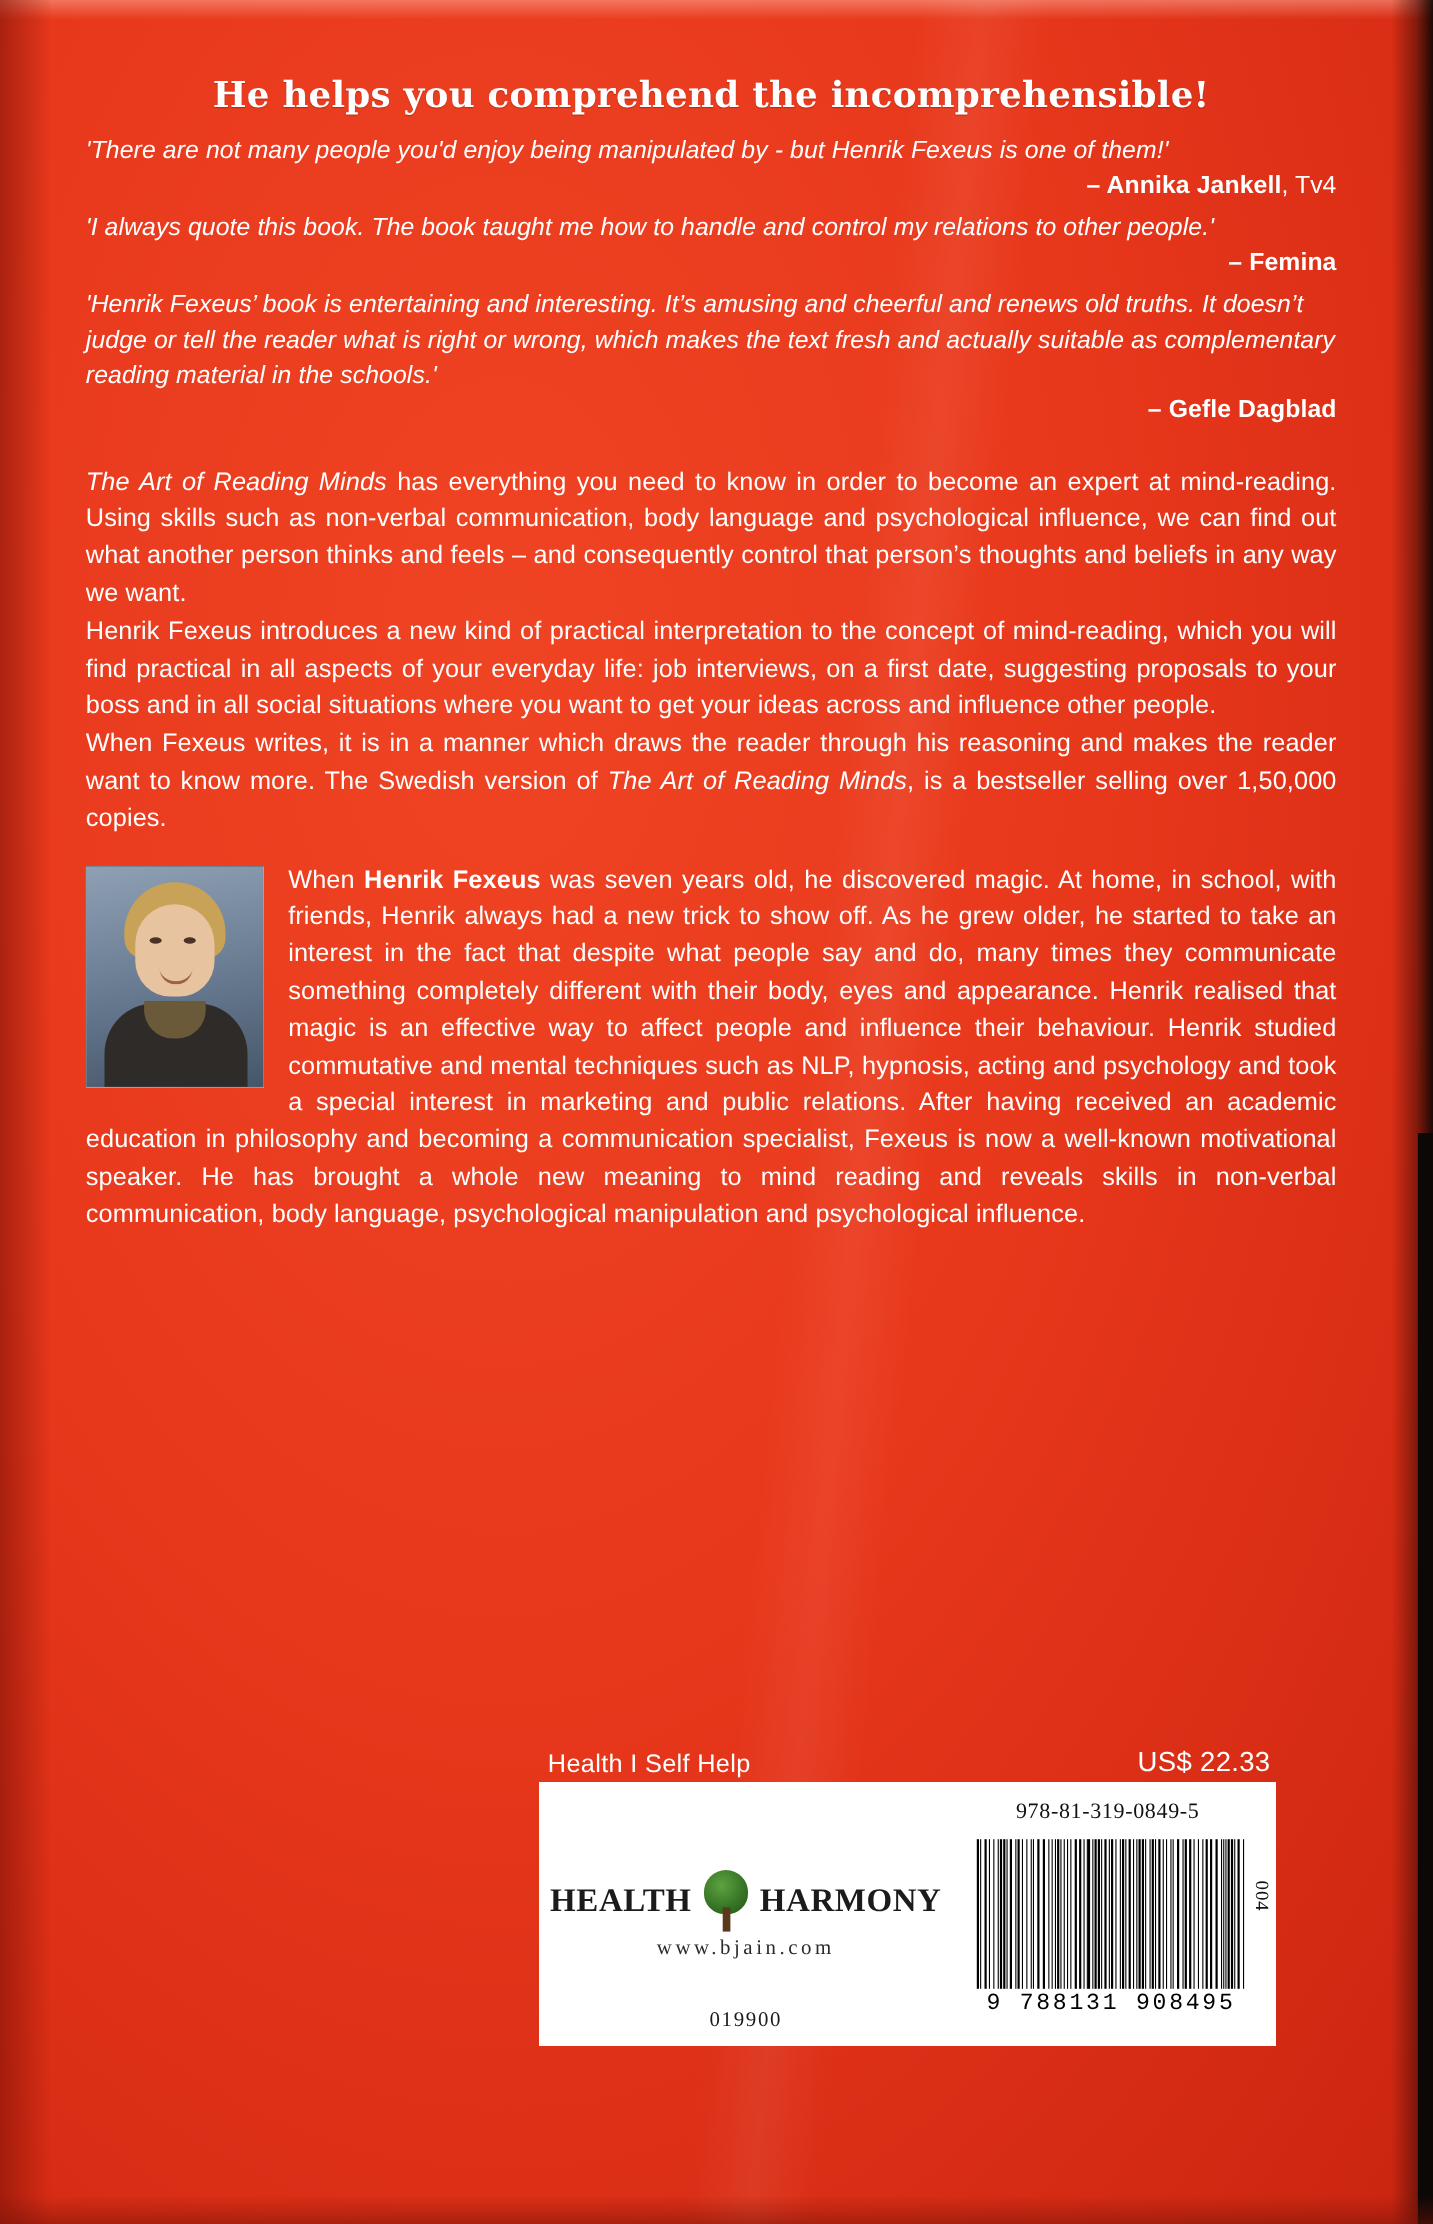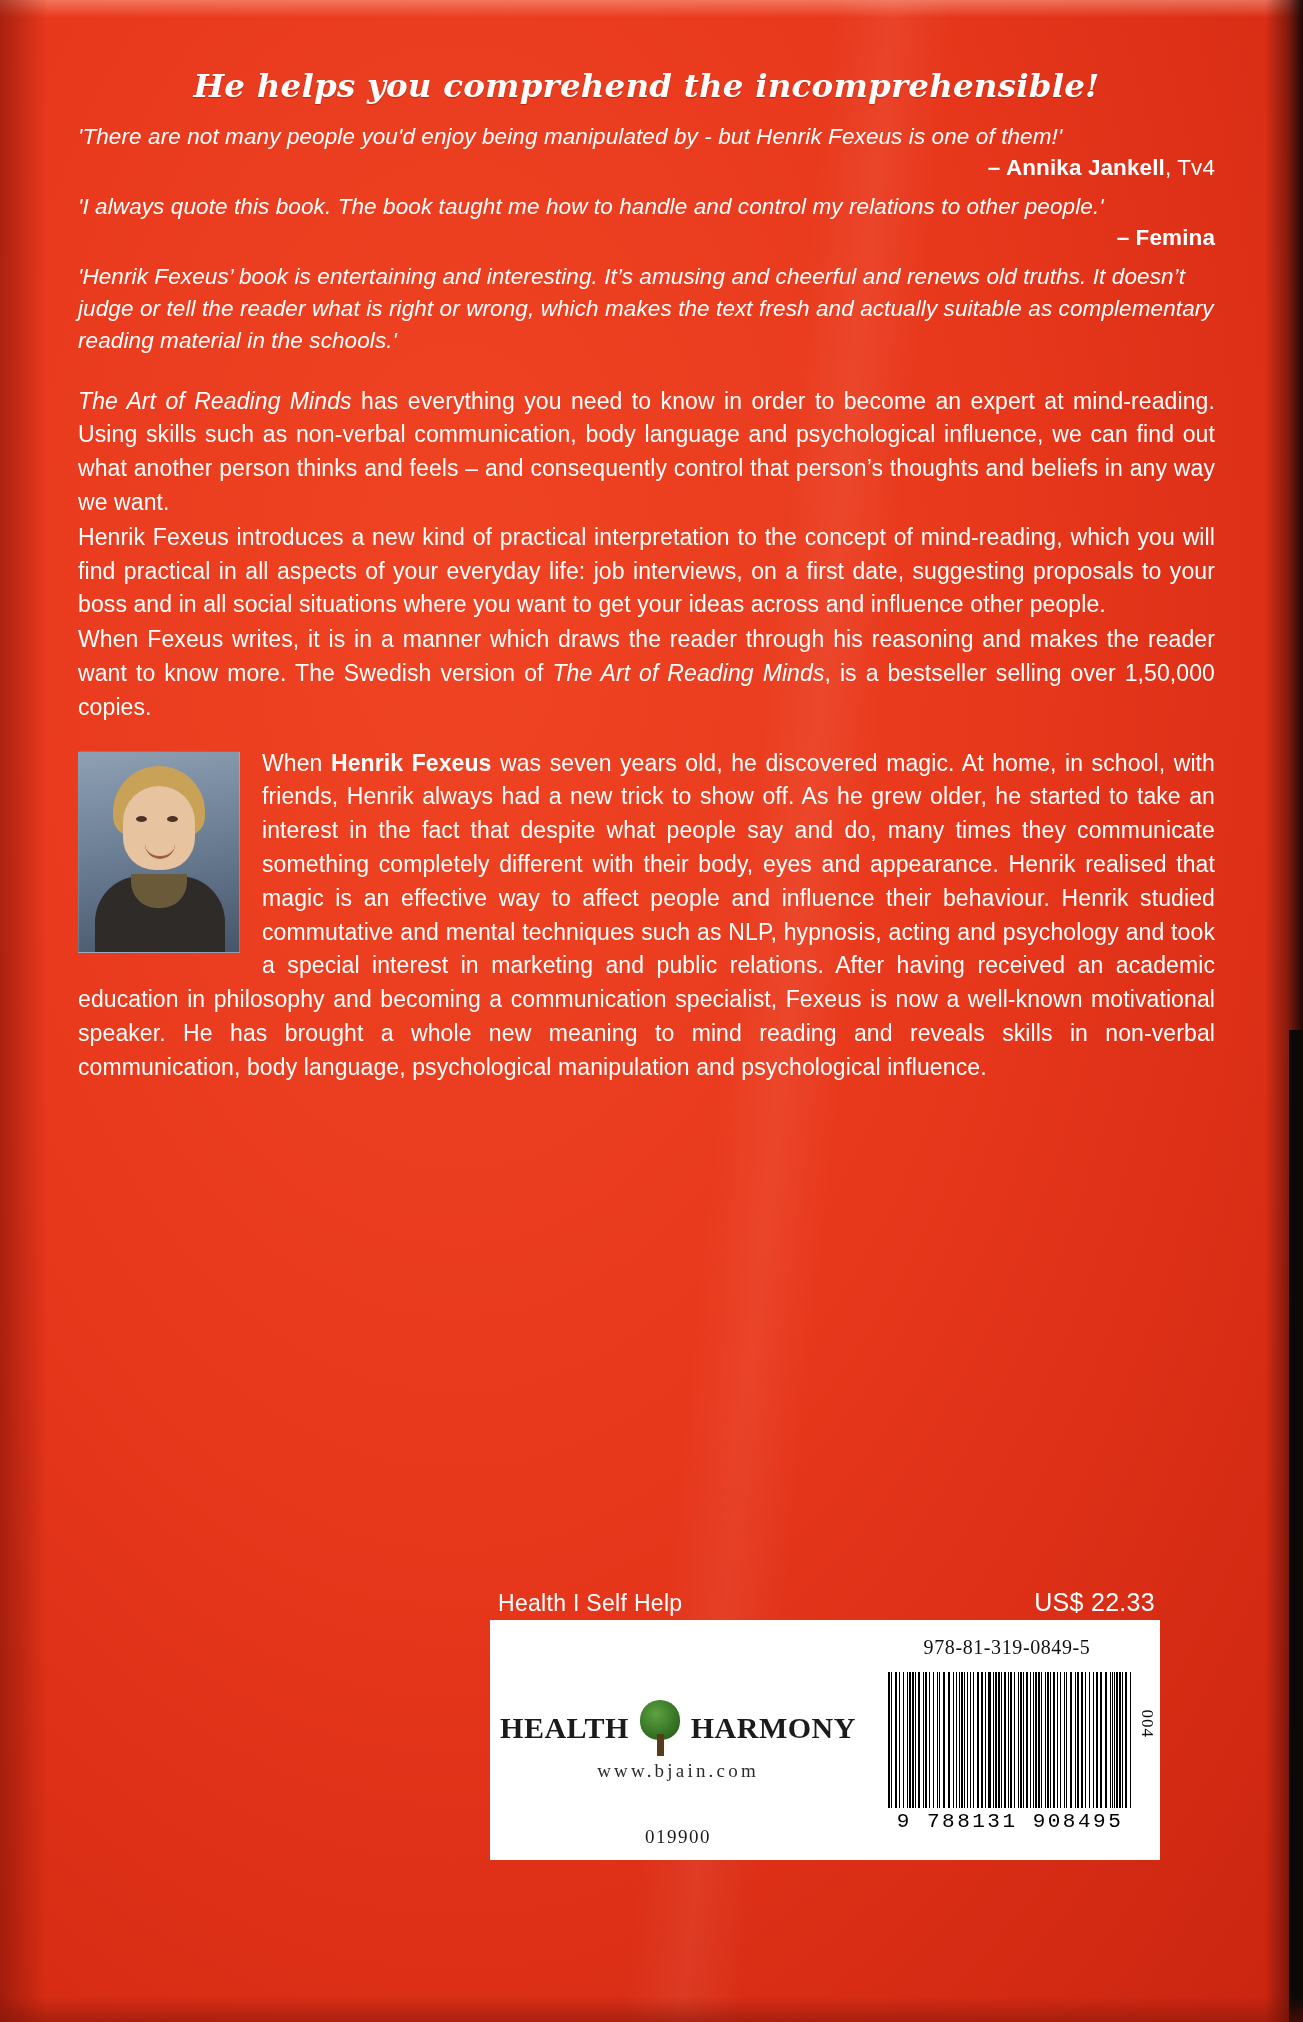--- a/index.html
+++ b/index.html
@@ -76,21 +76,20 @@
     position: absolute;
     left: 78px;
     right: 88px;
     top: 66px;
     color: #ffffff;
   }
 
   
   .headline {
     font-family: "DejaVu Serif", serif;
-    font-style: italic;
     font-weight: bold;
     font-size: 32.5px;
     text-align: center;
     letter-spacing: 0.2px;
     margin: 0 0 16px 0;
     text-shadow: 0 1px 1px rgba(90,10,0,0.35);
   }
   .quote {
     font-size: 22.5px;
     font-style: italic;
@@ -353,20 +352,21 @@
 
     <h1 class="headline">He helps you comprehend the incomprehensible!</h1>
 
     <p class="quote">'There are not many people you'd enjoy being manipulated by - but Henrik Fexeus is one of them!'</p>
     <p class="attrib"><b>– Annika Jankell</b><span class="outlet">, Tv4</span></p>
 
     <p class="quote">'I always quote this book. The book taught me how to handle and control my relations to other people.'</p>
     <p class="attrib"><b>– Femina</b><span class="outlet"></span></p>
 
     <p class="quote">'Henrik Fexeus’ book is entertaining and interesting. It’s amusing and cheerful and renews old truths. It doesn’t judge or tell the reader what is right or wrong, which makes the text fresh and actually suitable as complementary reading material in the schools.'</p>
+    <p class="attrib"><b>– Gefle Dagblad</b><span class="outlet"></span></p>
 
     <div class="spacer-sm"></div>
 
     <p class="body-text"><i>The Art of Reading Minds</i><span> has everything you need to know in order to become an expert at mind-reading. Using skills such as non-verbal communication, body language and psychological influence, we can find out what another person thinks and feels – and consequently control that person’s thoughts and beliefs in any way we want.</span></p>
 
     <p class="body-text">Henrik Fexeus introduces a new kind of practical interpretation to the concept of mind-reading, which you will find practical in all aspects of your everyday life: job interviews, on a first date, suggesting proposals to your boss and in all social situations where you want to get your ideas across and influence other people.</p>
 
 
     <p class="body-text"><span>When Fexeus writes, it is in a manner which draws the reader through his reasoning and makes the reader want to know more. The Swedish version of </span><i>The Art of Reading Minds</i><span>, is a bestseller selling over 1,50,000 copies.</span></p>
 

